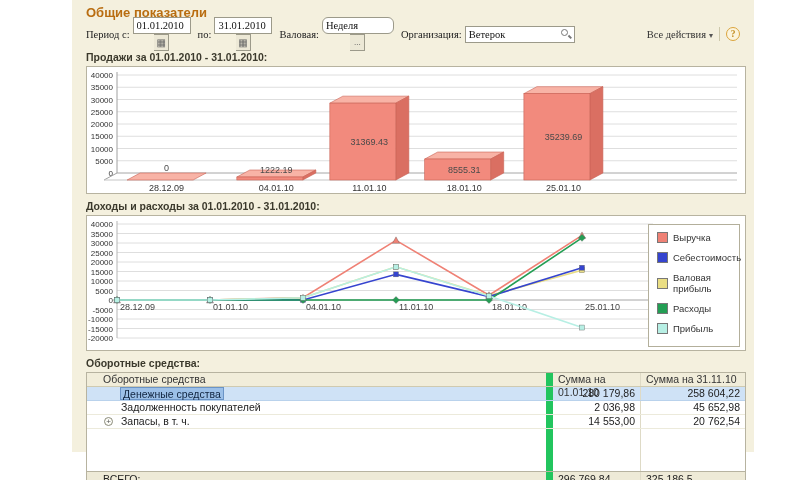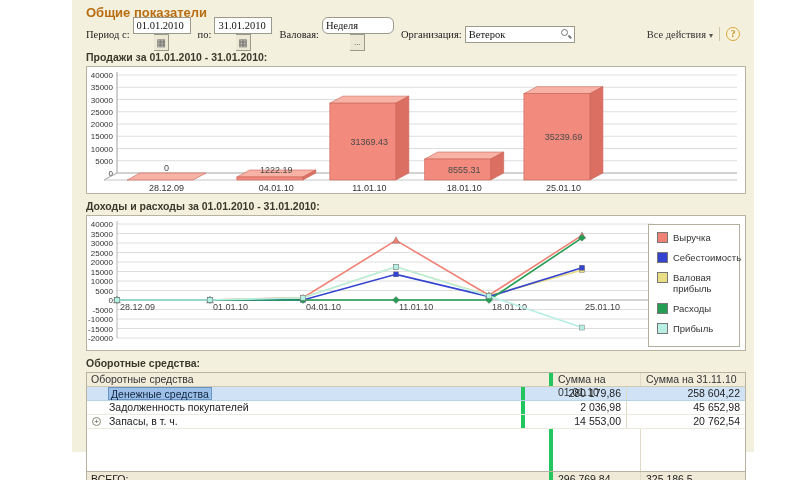--- a/index.html
+++ b/index.html
@@ -40,32 +40,32 @@
     color:#c08a1e; font-weight:bold; font-size:9.5px; text-align:center; line-height:12px; cursor:pointer;
   }
   .section-h { font-weight:bold; font-size:10.5px; line-height:12px; color:#3b392c; margin:6px 0 3px 14px; }
   .chart-box { margin-left:14px; width:660px; background:#fff; border:1px solid #b7b3a0; position:relative; }
   svg { display:block; font-family:inherit; }
   
   .legend {
     position:absolute; top:8px; right:5px; width:92px; background:#fff;
     border:1px solid #b3af9b; padding:7px 0 3px 8px;
   }
-  .li { display:flex; align-items:flex-start; margin-bottom:9px; }
+  .li { display:flex; align-items:center; margin-bottom:9px; }
   .sw { width:11px; height:11px; border:1px solid #777; margin-right:5px; flex:0 0 auto; }
   .li span.lt { font-size:9.5px; color:#333; }
   
   .grid { margin:0 0 0 14px; width:660px; background:#fff; border:1px solid #b7b3a0; font-size:10.5px; }
   .grow { display:flex; height:14px; line-height:13px; }
-  .gc1 { flex:1 1 auto; border-right:4px solid #22c55e; padding-left:4px; position:relative; display:flex; align-items:center; overflow:hidden; }
+  .gc1 { flex:1 1 auto; border-right:7px solid #22c55e; padding-left:4px; position:relative; display:flex; align-items:center; overflow:hidden;margin-left:12px; }
   .gc2 { width:88px; flex:0 0 auto; border-right:1px solid #dedac6; padding:0 5px; text-align:right; }
   .gc3 { width:104px; flex:0 0 auto; padding:0 5px; text-align:right; }
   .ghead { background:#f1edda; border-bottom:1px solid #cfcab0; color:#333; }
   .ghead .gc2, .ghead .gc3 { text-align:left; }
-  .grow.body { border-bottom:1px solid #eceadb; background:#fff;gap:14px; }
+  .grow.body { border-bottom:1px solid #eceadb; background:#fff; }
   .grow.sel { background:#cfe2f6; border-bottom:1px solid #b9d2ec; }
   .gname { margin-left:18px; }
   .focusbox {
     margin-left:17px; background:#9cc0e8; border:1px solid #6b94c6; padding:0 2px;
     height:13px; line-height:12px; color:#10243f;
   }
   .exp {
     position:absolute; left:5px; top:2px; width:9px; height:9px; border:1px solid #8a8a7a;
     border-radius:50%; background:#fdfdf8; font-size:8px; line-height:7px; text-align:center; color:#555; cursor:pointer;
   }

